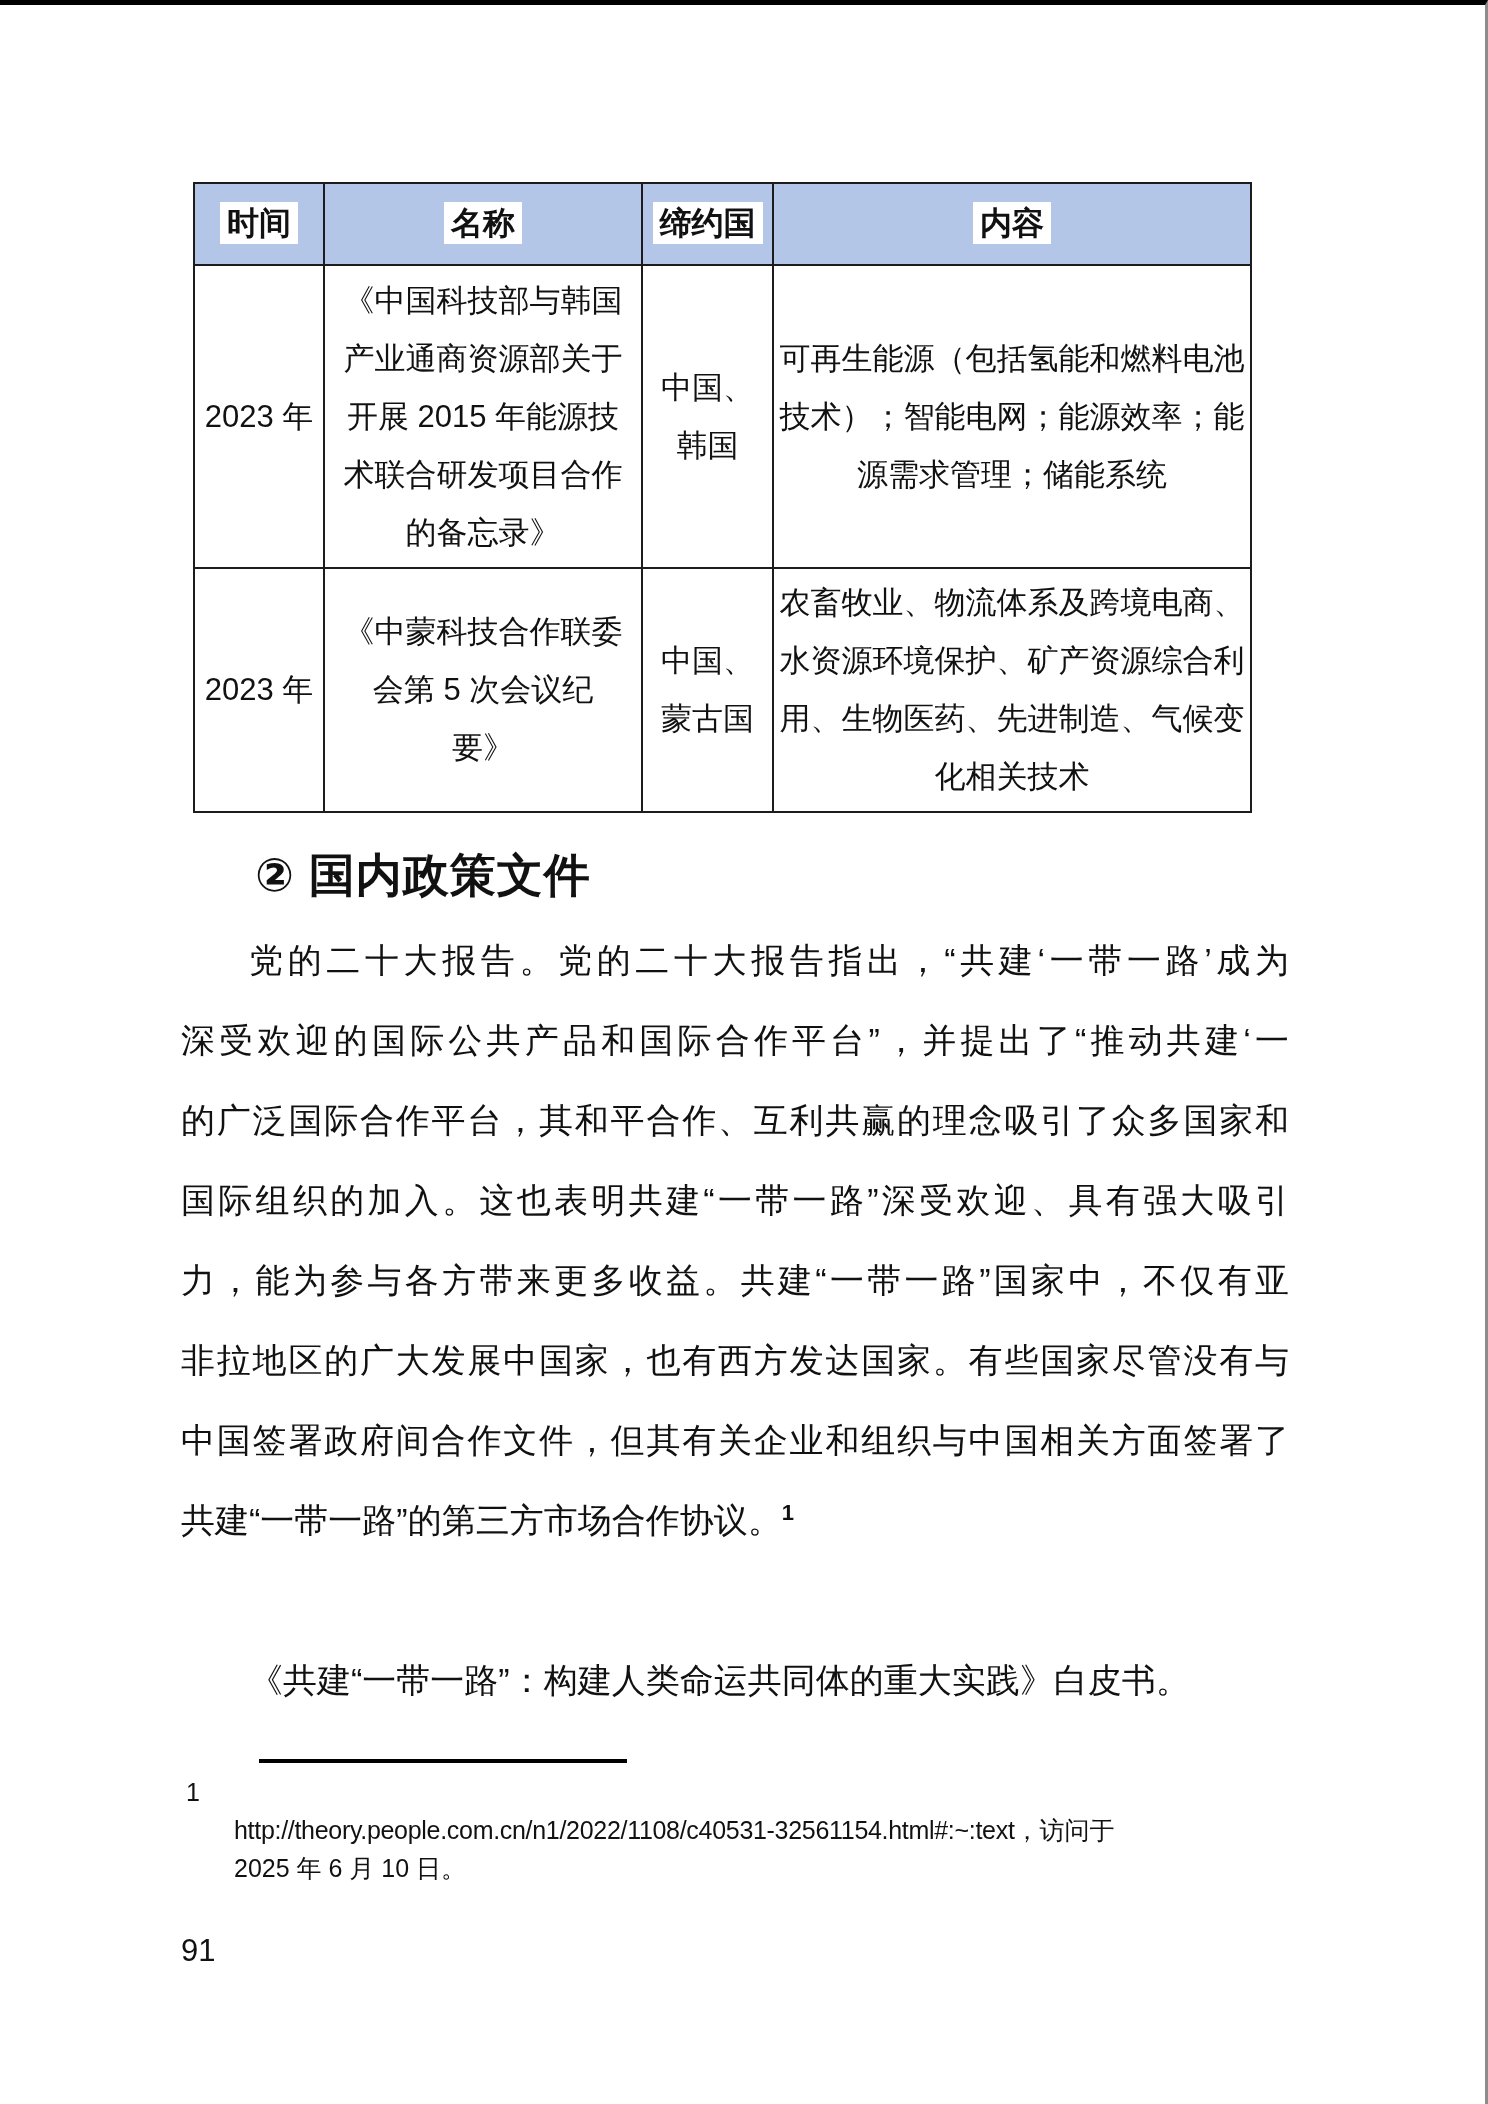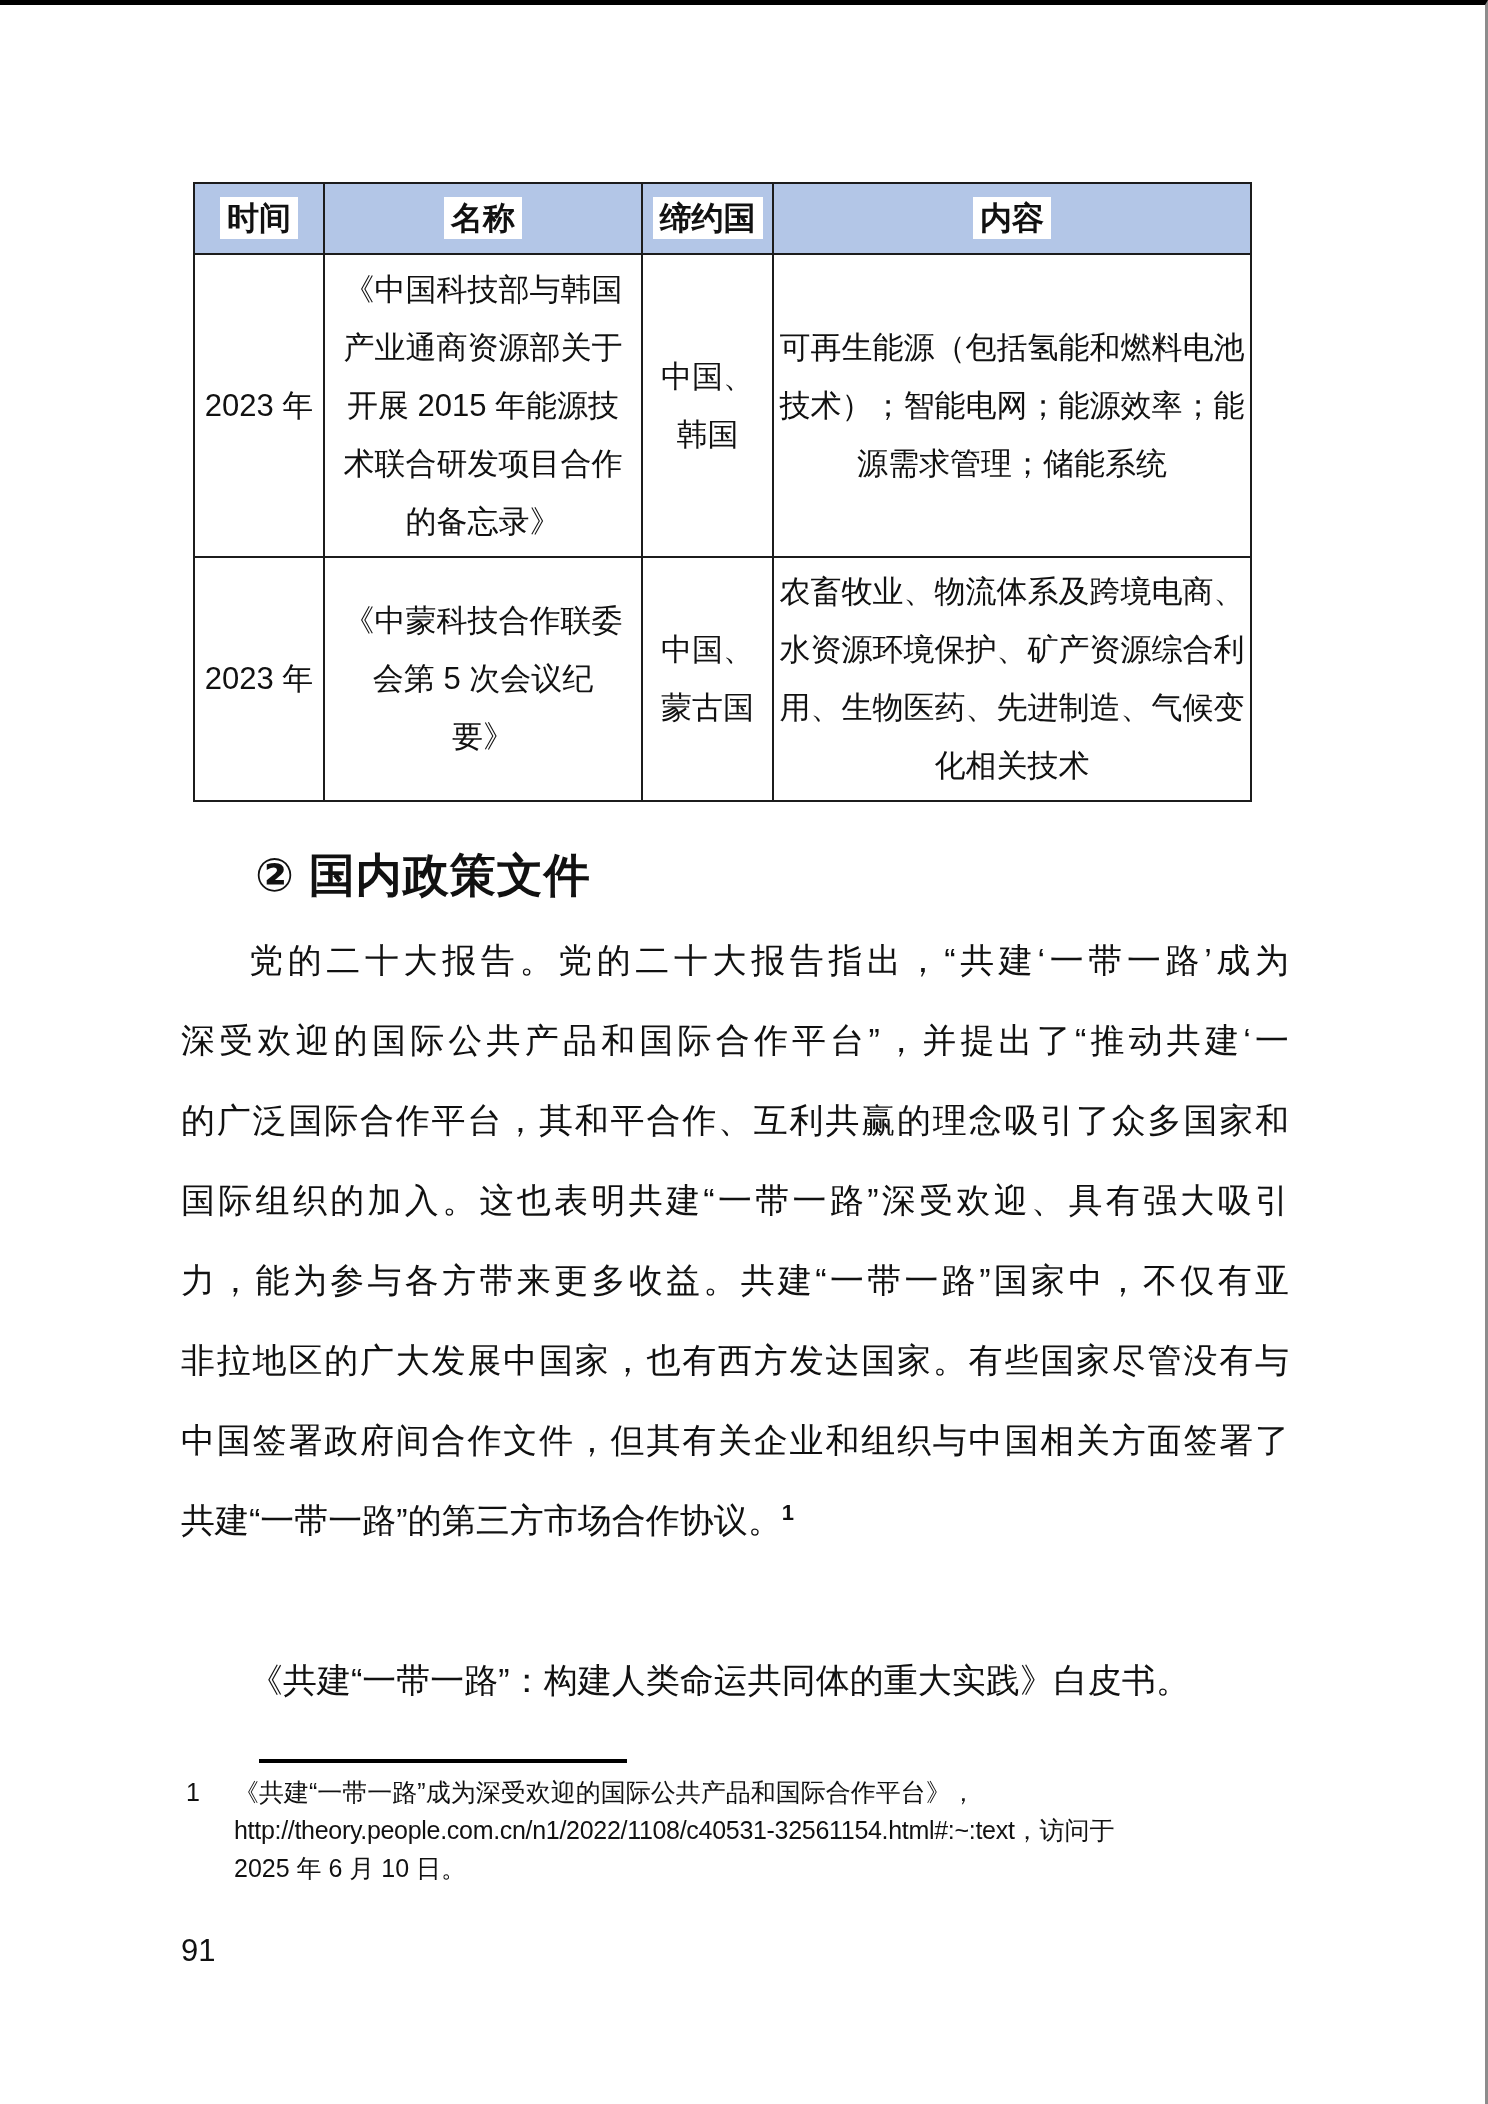--- a/index.html
+++ b/index.html
@@ -27,21 +27,21 @@
   .doc-table col.c-name    { width:318px; }
   .doc-table col.c-party   { width:131px; }
   .doc-table col.c-content { width:478px; }
   .doc-table th, .doc-table td {
     border:2px solid #1c1c1c;
     vertical-align:middle;
     text-align:center;
     padding:0 2px;
   }
   .doc-table thead th {
-    height:71px;
+    height:82px;
     background:#b3c6e7;
     font-weight:bold;
     font-size:32px;
   }
   .hl {
     background:#ffffff;
     padding:3px 7px;
   }
   .row-1 td { height:303px;margin-left:24px; }
   .row-2 td { height:244px; }
@@ -179,21 +179,20 @@
   </div>
 
   <div class="para para-2">
     <div class="para-line first last">《共建“一带一路”：构建人类命运共同体的重大实践》白皮书。</div>
   </div>
 
   <div class="footnote-sep"></div>
   <div class="footnote">
     <div class="fn-row">
       <span class="fn-num">1</span>
-      <span>《共建“一带一路”成为深受欢迎的国际公共产品和国际合作平台》，</span>
     </div>
     <div class="fn-indent">
       <span class="fn-url">http://theory.people.com.cn/n1/2022/1108/c40531-32561154.html#:~:text</span><span>，访问于</span>
     </div>
     <div class="fn-indent">2025 年 6 月 10 日。</div>
   </div>
 
   <div class="page-number">91</div>
 
 </div>

